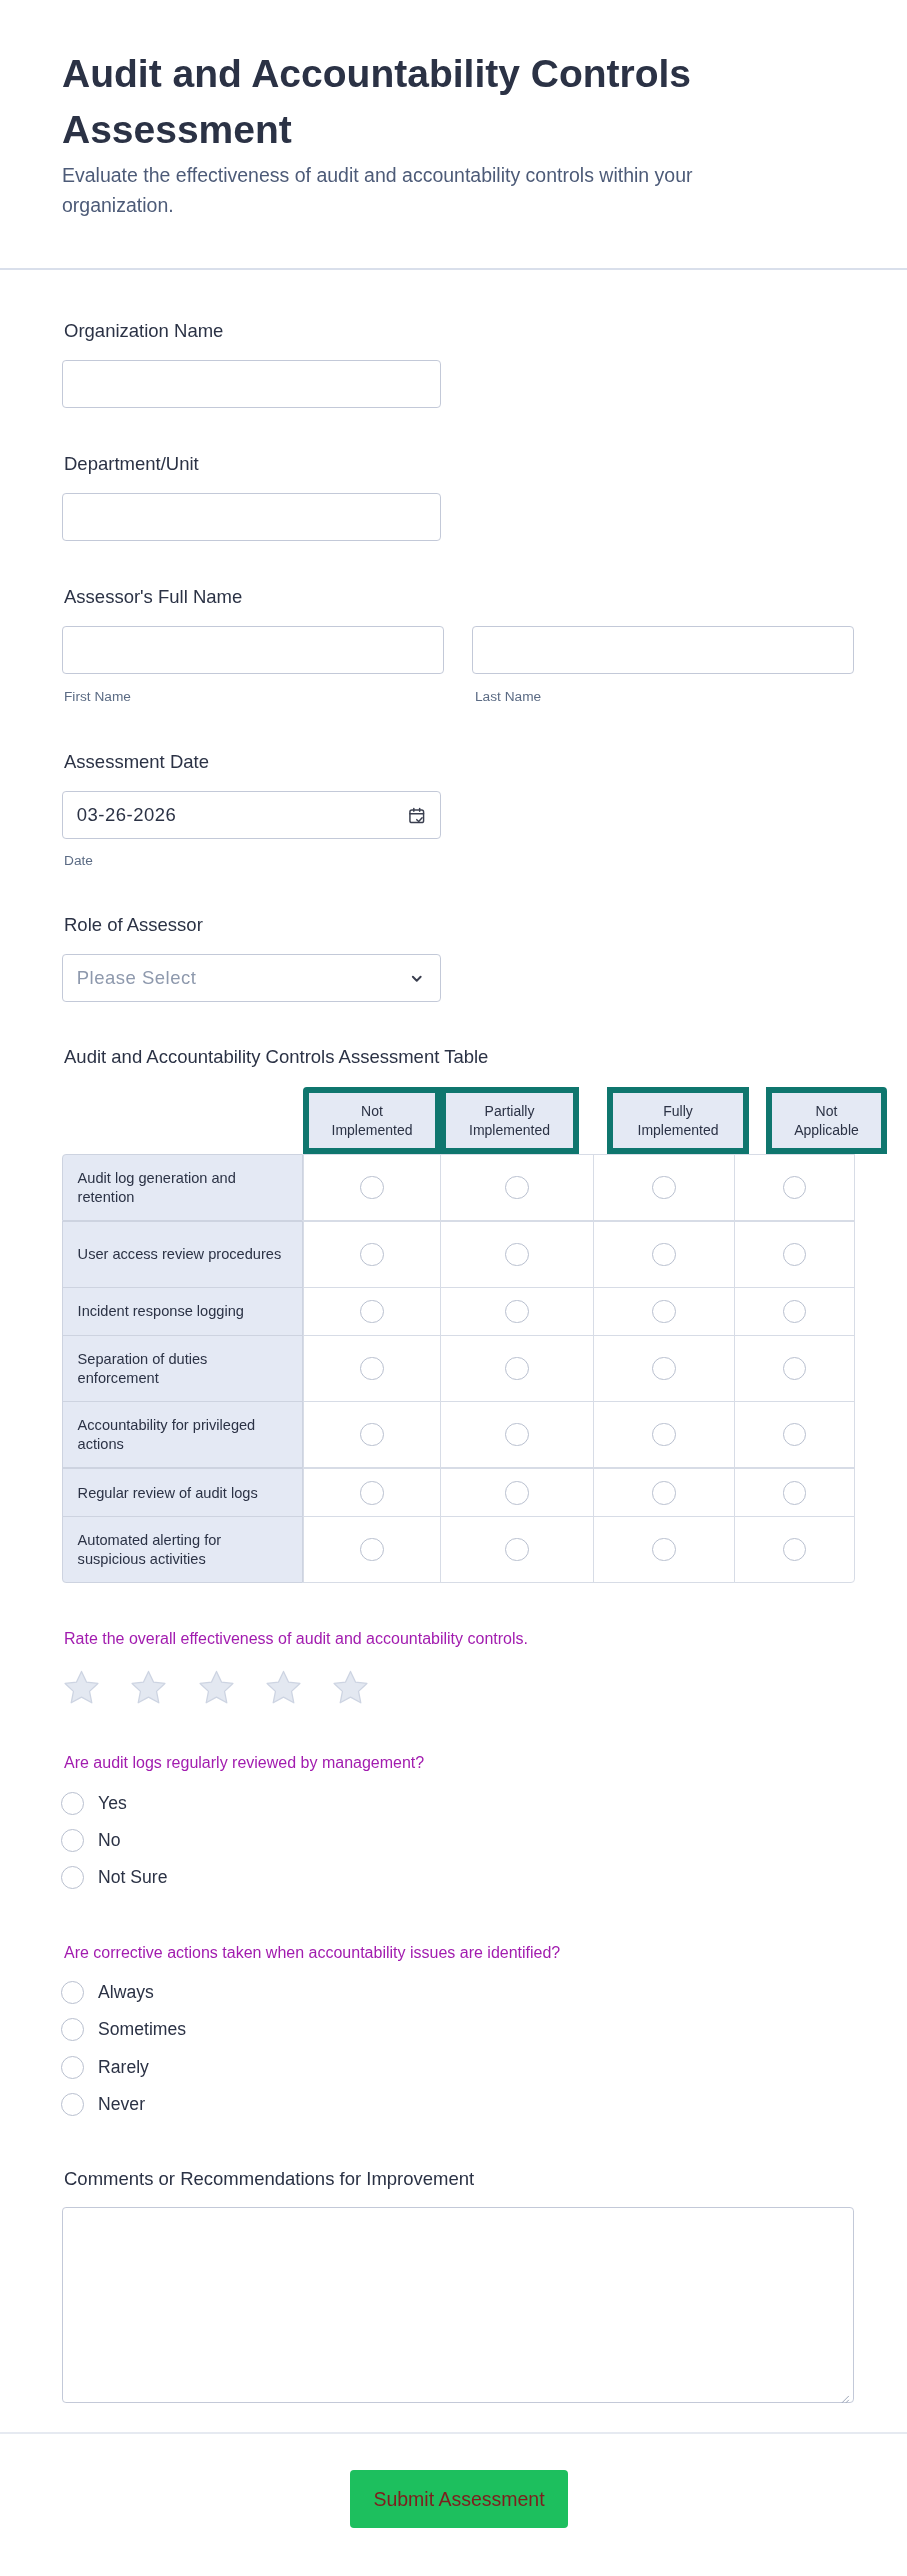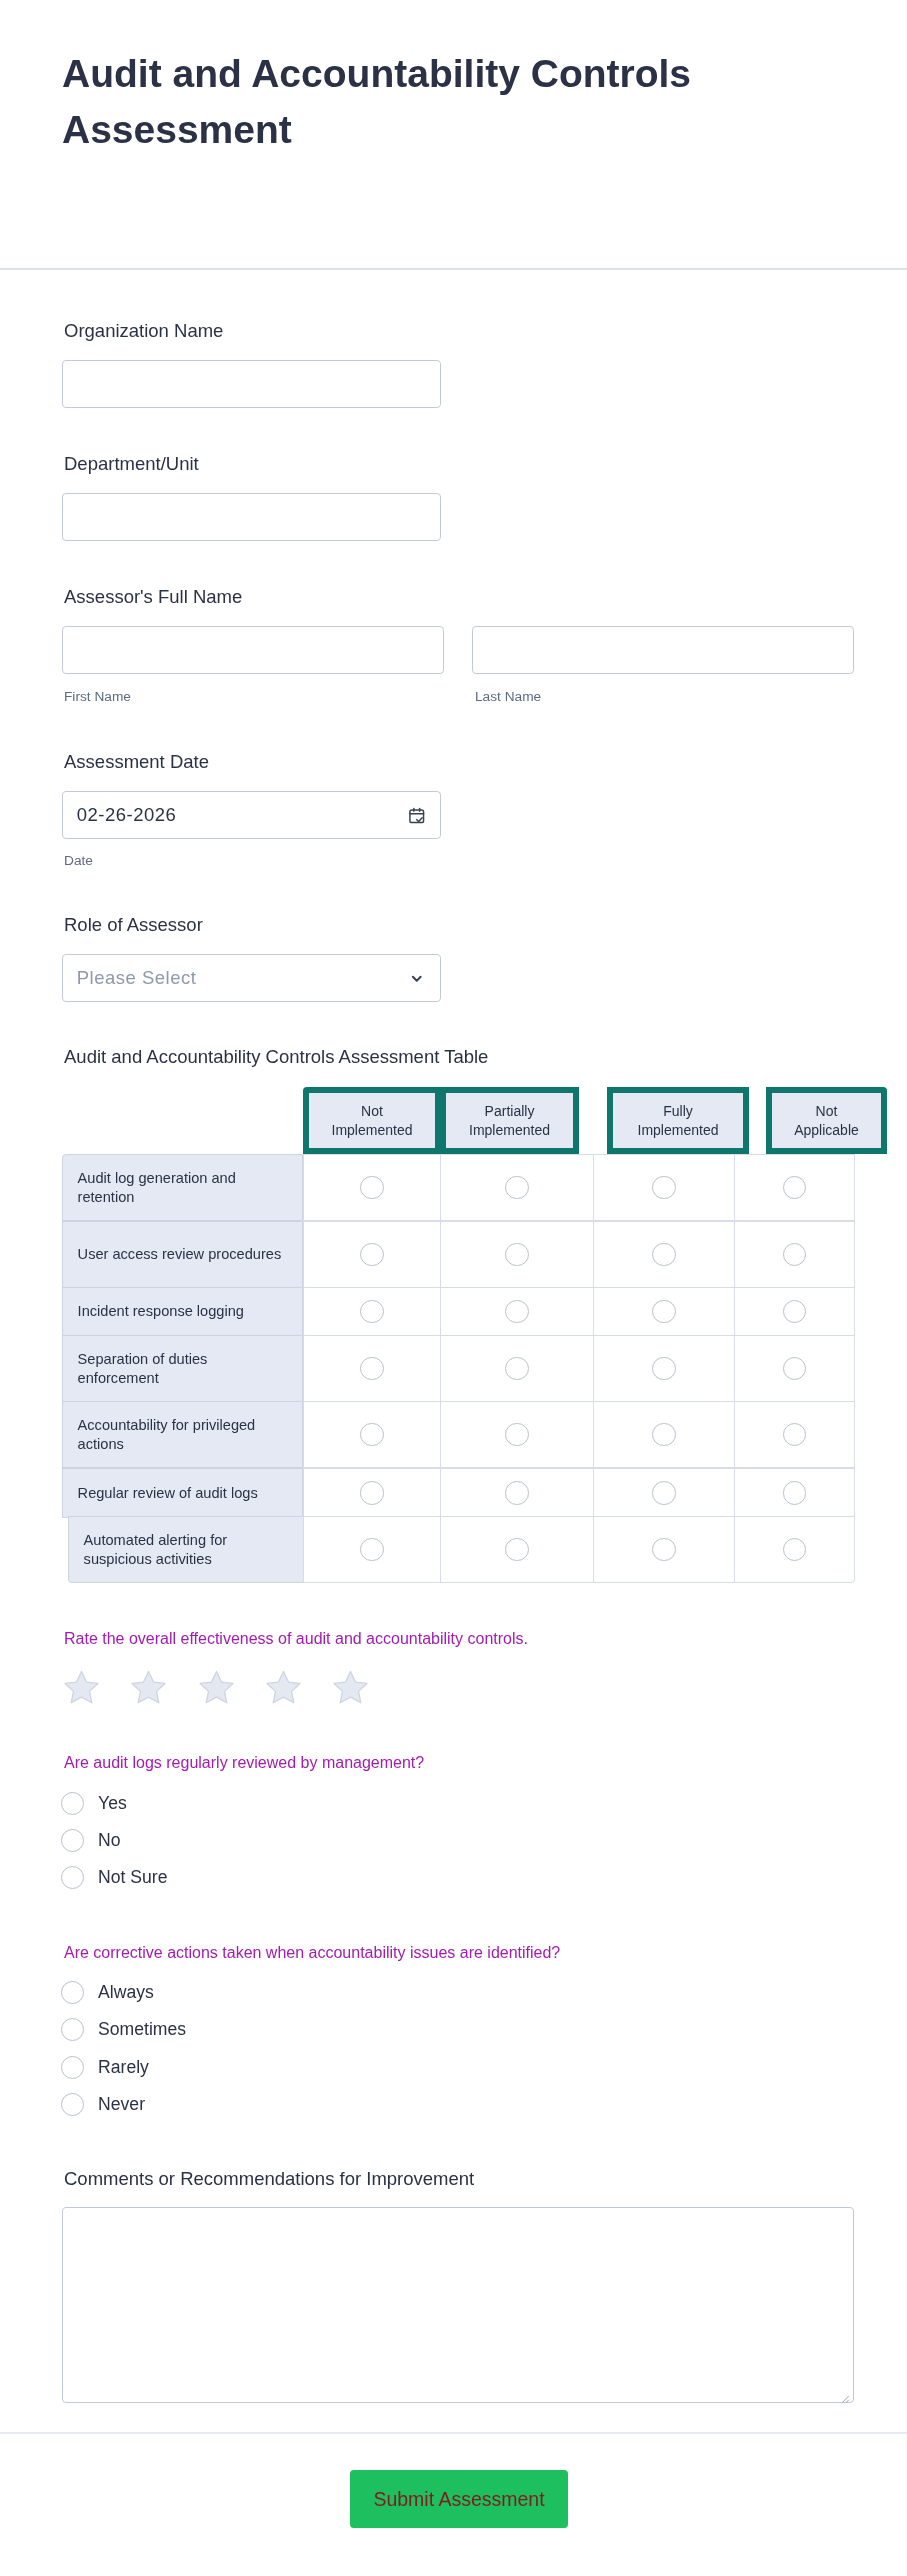--- a/index.html
+++ b/index.html
@@ -37,20 +37,21 @@
   .grip { position: absolute; right: 2.9px; bottom: 2.9px; width: 9.8px; height: 9.8px; }
 
   .footer { position: absolute; left: 0; top: 2432px; width: 908px; border-top: 2px solid #e6eaf1; height: 144px; }
   .submit { position: absolute; left: 350px; top: 2470px; width: 218px; height: 58px; background: #1dbf5e; border: none; border-radius: 3.9px; color: #7f1d1d; font-size: 19.5px; font-family: "Liberation Sans", "DejaVu Sans", sans-serif; cursor: pointer; }
 </style>
 </head>
 <body>
 
 <div class="header">
   <h1 class="title">Audit and Accountability Controls Assessment</h1>
+  <p class="subtitle">Evaluate the effectiveness of audit and accountability controls within your organization.</p>
 </div>
 
 <label class="label" style="top:319px;">Organization Name</label>
 <div class="input" style="left:62px; top:360px; width:379px;">
   <span class="input-text"></span>
 </div>
 
 <label class="label" style="top:452px;">Department/Unit</label>
 <div class="input" style="left:62px; top:493px; width:379px;">
   <span class="input-text"></span>
@@ -61,21 +62,21 @@
   <span class="input-text"></span>
 </div>
 <div class="input" style="left:472px; top:626px; width:382px;">
   <span class="input-text"></span>
 </div>
 <span class="sublabel" style="left:64px; top:688px;">First Name</span>
 <span class="sublabel" style="left:475px; top:688px;">Last Name</span>
 
 <label class="label" style="top:750px;">Assessment Date</label>
 <div class="input" style="left:62px; top:791px; width:379px;">
-  <span class="input-text">02-26-2026</span>
+  <span class="input-text">03-26-2026</span>
   <span class="icon-right">
     <svg width="19.5" height="19.5" viewBox="0 0 20 20" fill="none" stroke="#3a3f4f" stroke-width="1.5" stroke-linecap="round" stroke-linejoin="round">
       <rect x="3" y="4" width="14" height="13" rx="2"></rect>
       <line x1="3" y1="8" x2="17" y2="8"></line>
       <line x1="7" y1="2.5" x2="7" y2="5.5"></line>
       <line x1="13" y1="2.5" x2="13" y2="5.5"></line>
       <polyline points="10,14 12,16 15.5,12"></polyline>
     </svg>
   </span>
 </div>
@@ -188,21 +189,21 @@
     </div>
     <div class="mcell" style="left: 378px; top: 381px; width: 154px; height: 50px;">
       <span class="radio"></span>
     </div>
     <div class="mcell" style="left: 531px; top: 381px; width: 142px; height: 50px;">
       <span class="radio"></span>
     </div>
     <div class="mcell" style="left: 672px; top: 381px; width: 121px; height: 50px;">
       <span class="radio"></span>
     </div>
-    <div class="mrow-label" style="top: 429px; height: 67px; border-bottom-left-radius: 3.9px; margin-left: 6px;">
+    <div class="mrow-label" style="top: 429px; height: 67px; border-bottom-left-radius: 3.9px;">
       <span>Automated alerting for suspicious activities</span>
     </div>
     <div class="mcell" style="left: 241px; top: 429px; width: 138px; height: 67px;">
       <span class="radio"></span>
     </div>
     <div class="mcell" style="left: 378px; top: 429px; width: 154px; height: 67px;">
       <span class="radio"></span>
     </div>
     <div class="mcell" style="left: 531px; top: 429px; width: 142px; height: 67px;">
       <span class="radio"></span>

